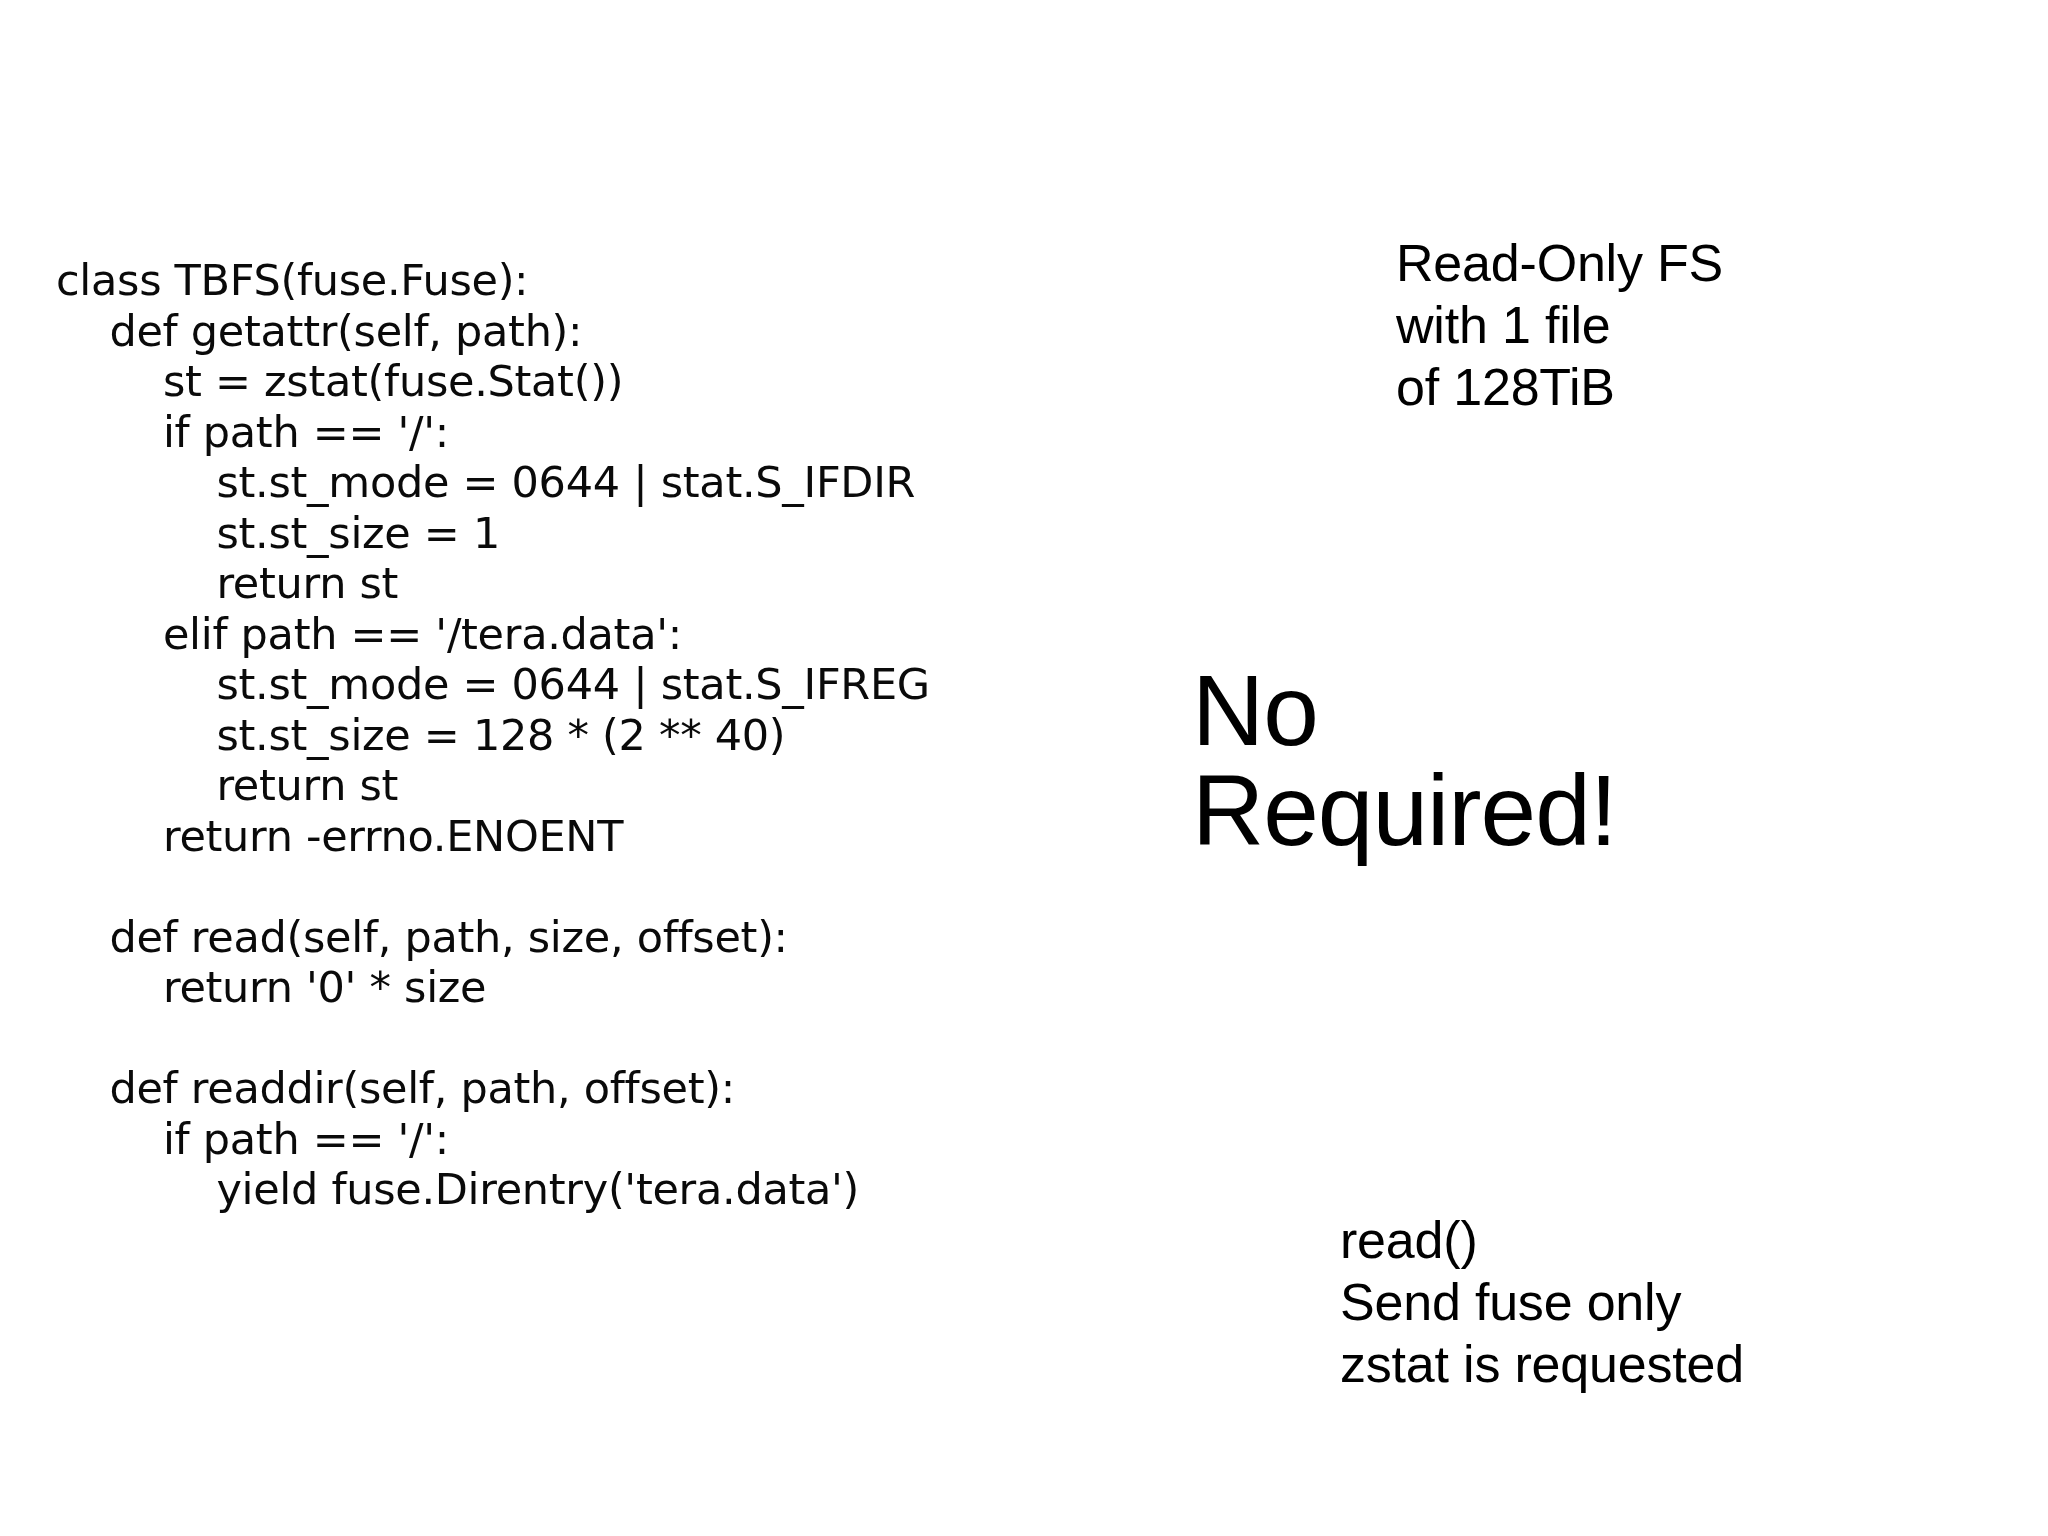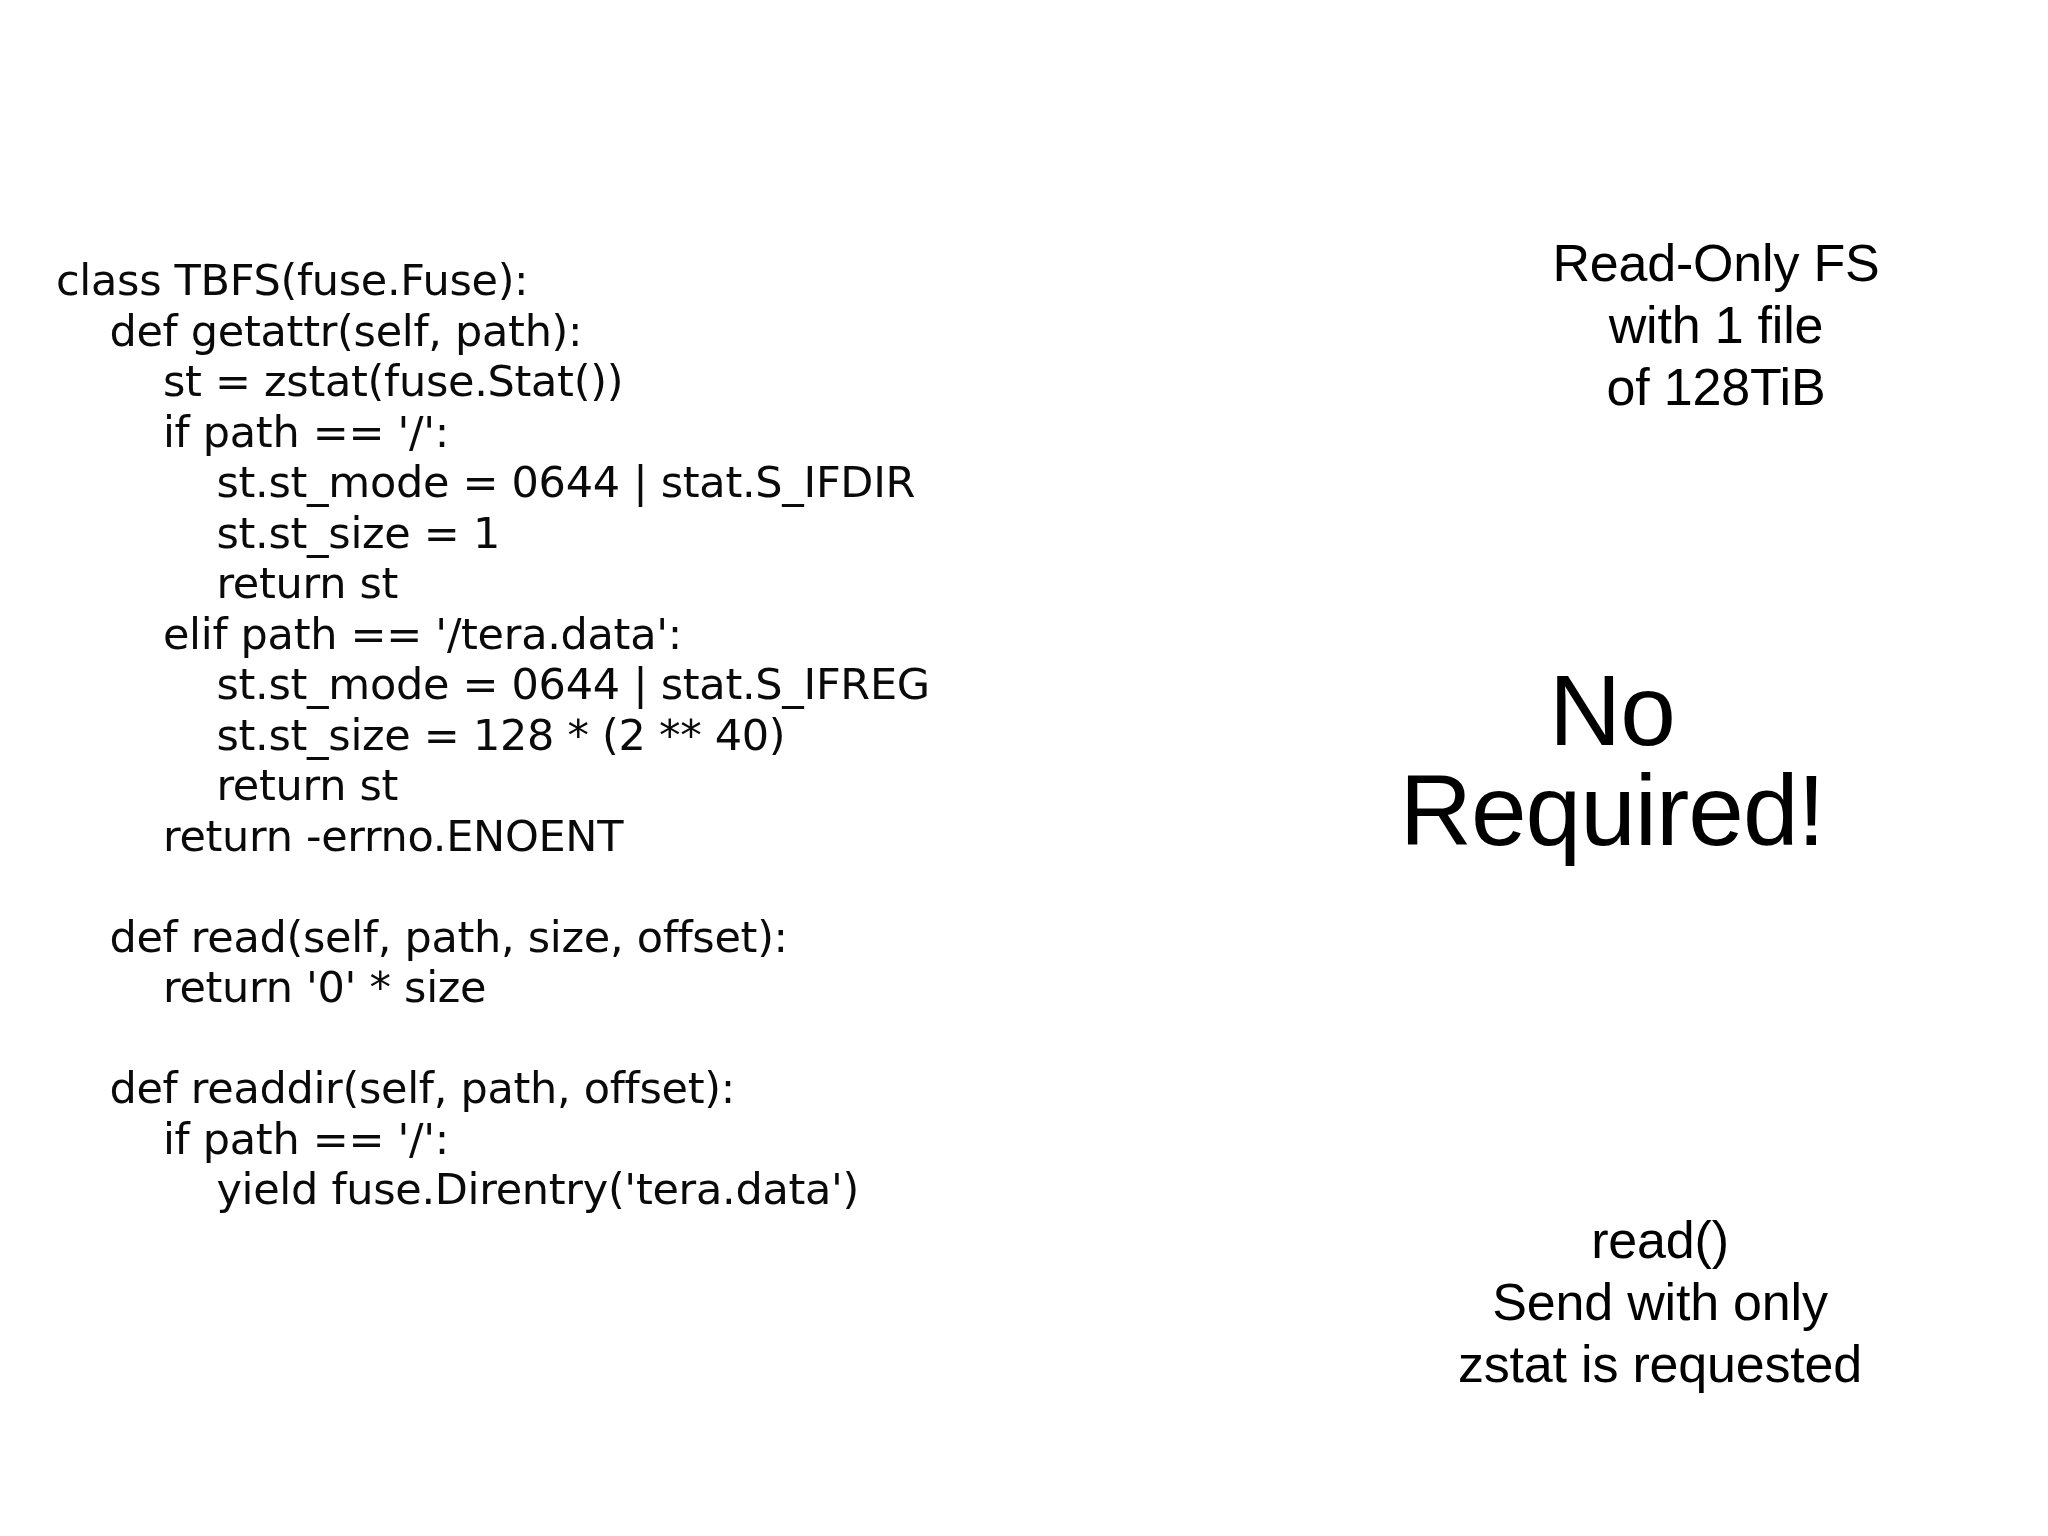--- a/index.html
+++ b/index.html
@@ -55,21 +55,21 @@
     white-space: pre;
     font-variant-ligatures: none;
   }
   #code-block .code-line.blank {
     height: 50.5px;
   }
 
   
   .annotation {
     position: absolute;
-    text-align: center;
+    text-align: left;
     font-family: "Liberation Sans", sans-serif;
     font-weight: 400;
     color: #000000;
   }
   .annotation .anno-line {
     display: block;
     white-space: pre;
   }
 
   #anno-readonly {
@@ -114,17 +114,17 @@
     <span class="anno-line">of 128TiB</span>
   </div>
 
   <div class="annotation" id="anno-nospace">
     <span class="anno-line">No</span>
     <span class="anno-line">Required!</span>
   </div>
 
   <div class="annotation" id="anno-read">
     <span class="anno-line">read()</span>
-    <span class="anno-line">Send with only</span>
+    <span class="anno-line">Send fuse only</span>
     <span class="anno-line">zstat is requested</span>
   </div>
 
 </div>
 
 </body></html>

